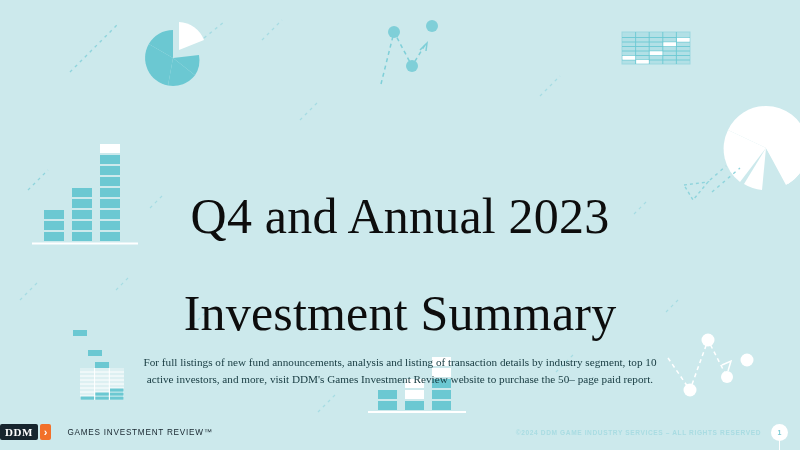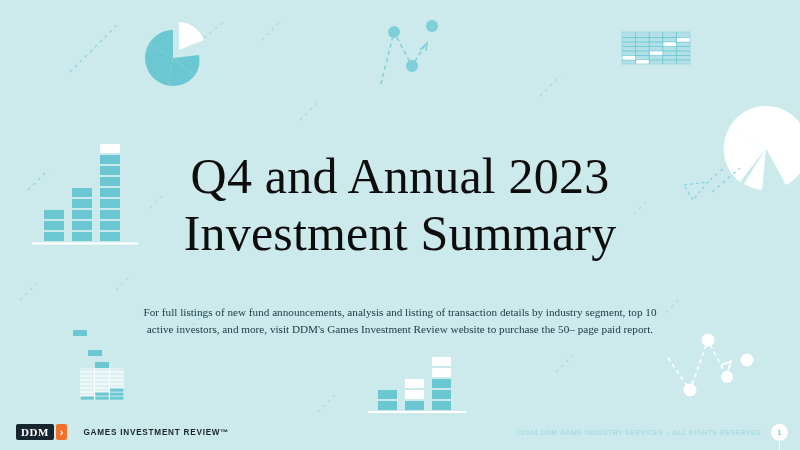--- a/index.html
+++ b/index.html
@@ -35,46 +35,45 @@
   }
   .title {
     font-family: "Liberation Serif", serif;
     font-size: 50px;
     line-height: 1.14;
     color: #0d0d0d;
     letter-spacing: 0.2px;
     margin: 0;
     font-weight: 400;
   }
-  .title .line { display: block; }
+  .title .line { display: block; margin-top: 40px; }
   .subtitle {
     font-family: "Liberation Serif", serif;
     font-size: 11.2px;
     line-height: 1.55;
     color: #15393f;
-    margin: 42px auto 0 auto;
+    margin: 12px auto 0 auto;
     width: 580px;
   }
   .subtitle .sline { display: block; }
 
   
   .footer {
     position: absolute;
     left: 0;
     right: 0;
     bottom: 0;
     height: 36px;
     display: flex;
     align-items: center;
     z-index: 6;
   }
   .logo-wrap {
     display: flex;
     align-items: center;
-    margin-left: 16px;
   }
   .logo-ddm {
     background: #17252e;
     color: #ffffff;
     font-family: "Liberation Serif", serif;
     font-weight: 700;
     font-size: 11px;
     letter-spacing: 0.5px;
     padding: 2px 5px 2px 5px;
     border-radius: 2px;
@@ -87,21 +86,21 @@
     font-weight: 700;
     line-height: 1.15;
     padding: 2px 4px;
     border-radius: 2px;
     margin-left: 2px;
     font-family: "Liberation Sans", sans-serif;
   }
   .footer-brand {
     margin-left: 16px;
     font-size: 8.2px;
-    font-weight: 700;
+    font-weight: 400;
     letter-spacing: 0.75px;
     color: #17252e;
     white-space: nowrap;
   }
   .footer-right {
     margin-left: auto;
     display: flex;
     align-items: center;
     margin-right: 12px;
   }

